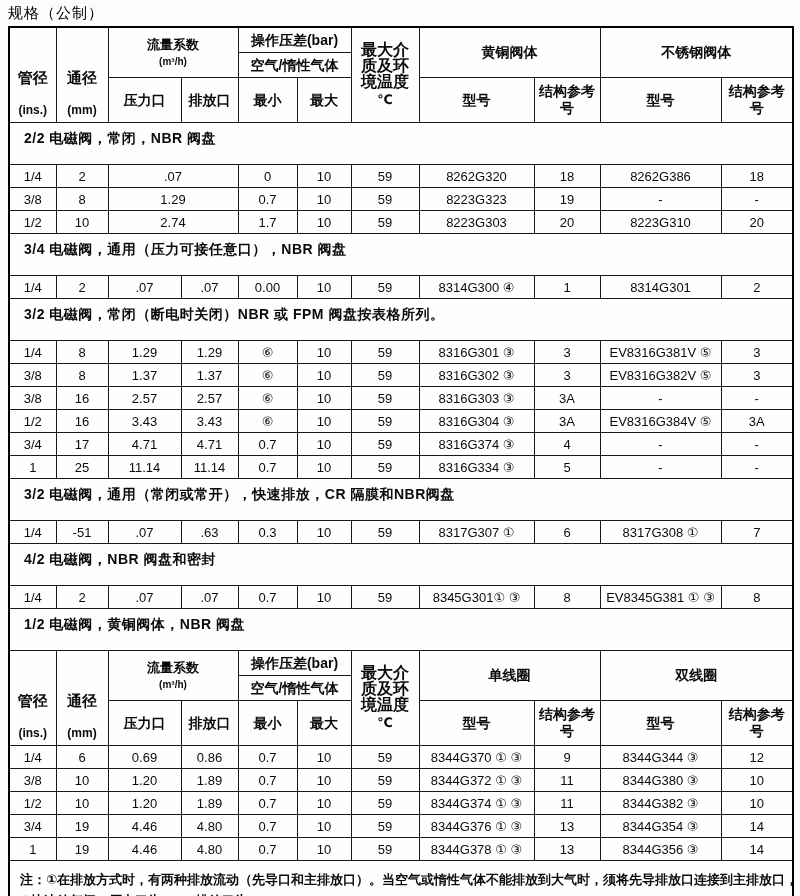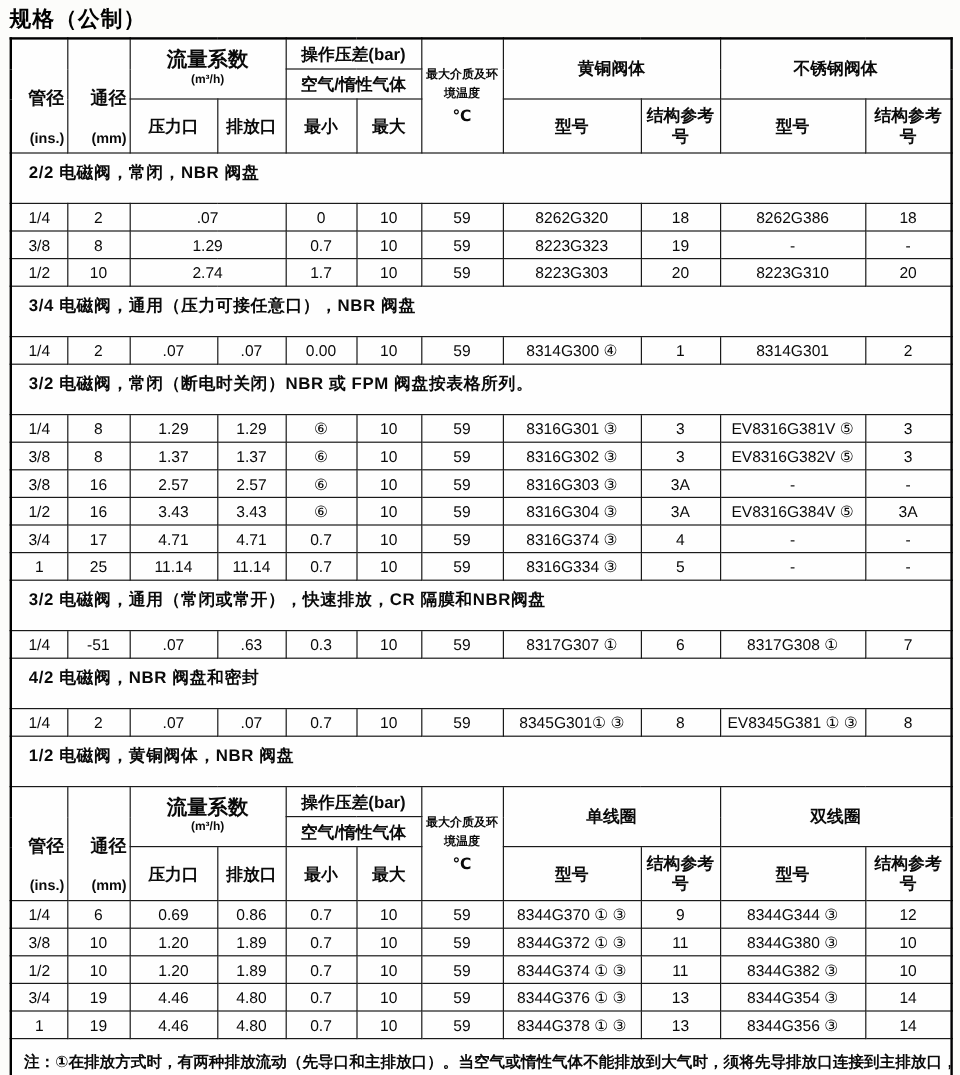--- a/index.html
+++ b/index.html
@@ -3,41 +3,41 @@
 <meta charset="utf-8">
 <style>
   html, body { margin:0; padding:0; }
   body {
     width:800px; height:896px; background:#fcfcfa; color:#000;
     font-family:"Liberation Sans","DejaVu Sans",sans-serif;
     -webkit-font-smoothing:antialiased; overflow:hidden;
   }
   .page { width:800px; }
   .title {
-    font-size:18px; font-weight:bold; letter-spacing:1px;
+    font-size:15px; font-weight:normal; letter-spacing:1px;
     margin:4px 0 3px 8px; color:#000;
   }
   table.spec {
     border-collapse:collapse; table-layout:fixed;
     width:784px; margin-left:8px; border:2px solid #000;
     background:#fefefe;
   }
   td {
     border:1px solid #1a1a1a; text-align:center; vertical-align:middle;
     font-size:13px; line-height:17px; padding:2px 2px; color:#0a0a0a;
     overflow:hidden;
   }
   td.hd { font-weight:bold; font-size:14px; line-height:17px; }
   td.stack { height:90px; }
-  .stack-inner { display:flex; flex-direction:column; justify-content:flex-end; height:100%;text-align:right; }
+  .stack-inner { display:flex; flex-direction:column; justify-content:flex-end; height:100%; }
   .stack-inner .lbl { font-weight:bold; font-size:15px; margin-bottom:16px; }
   .stack-inner .unit { font-weight:bold; font-size:12px; margin-bottom:1px; }
-  td.flowhead .l1 { font-weight:bold; font-size:17px; }
+  td.flowhead .l1 { font-weight:bold; font-size:13px; }
   td.flowhead .l2 { font-weight:bold; font-size:10px; }
-  td.temphead .l1 { font-weight:bold; font-size:10px; line-height:16px; }
+  td.temphead .l1 { font-weight:bold; font-size:16px; line-height:16px; }
   td.temphead .l2 { font-weight:bold; font-size:13px; margin-top:1px; }
   td.sec-title {
     text-align:left; font-weight:bold; font-size:14px;
     padding:7px 4px 17px 14px; letter-spacing:0.5px;
   }
   tr.datarow td { height:18px; }
   td.model { font-size:13px; }
   td.notes {
     text-align:left; font-weight:bold; font-size:13px;
     padding:8px 6px 8px 10px; line-height:21px;

